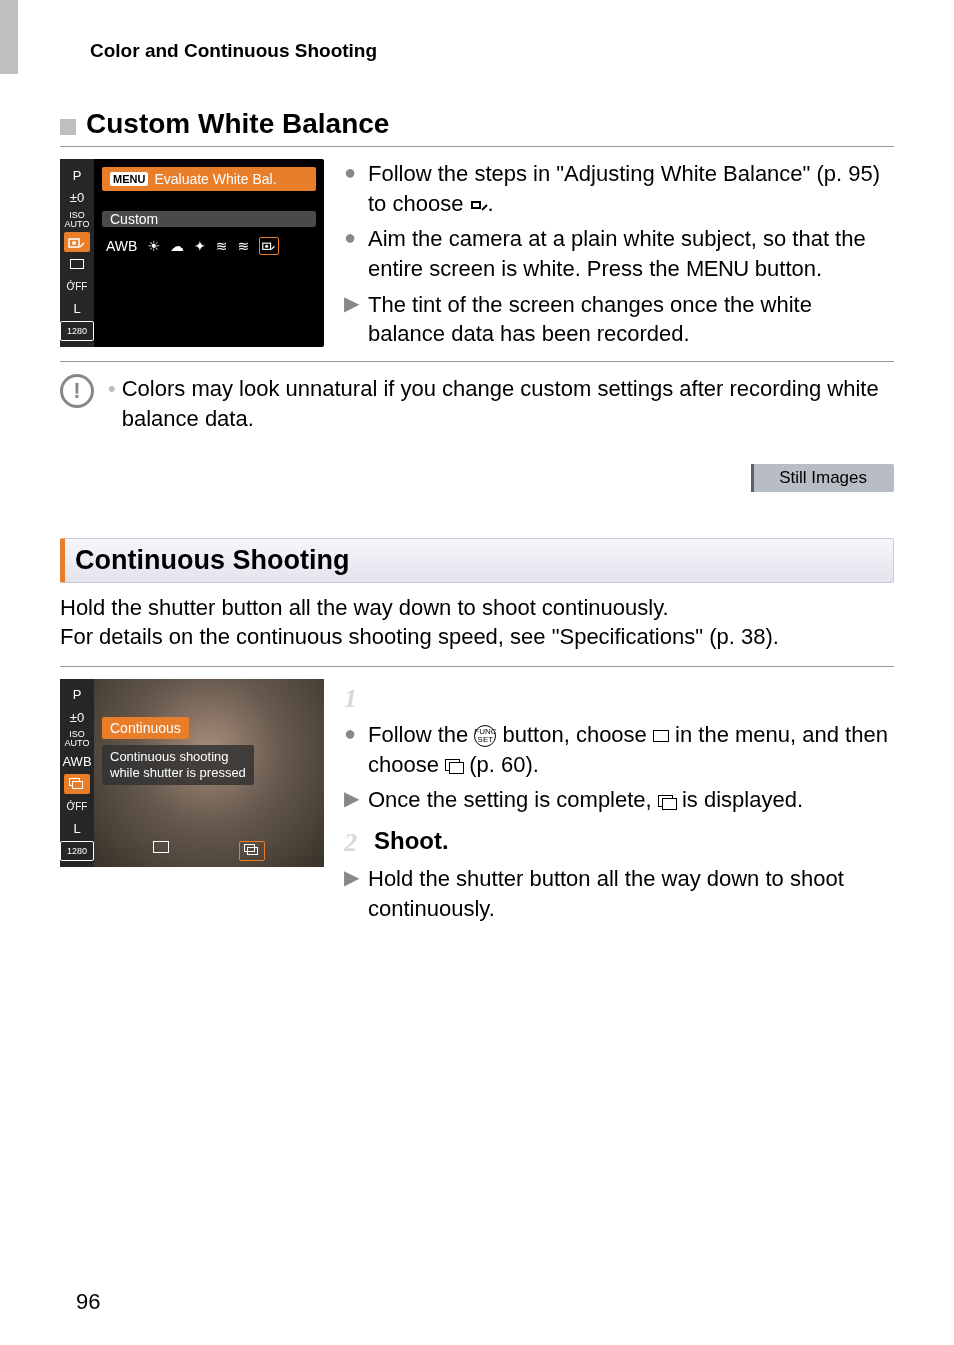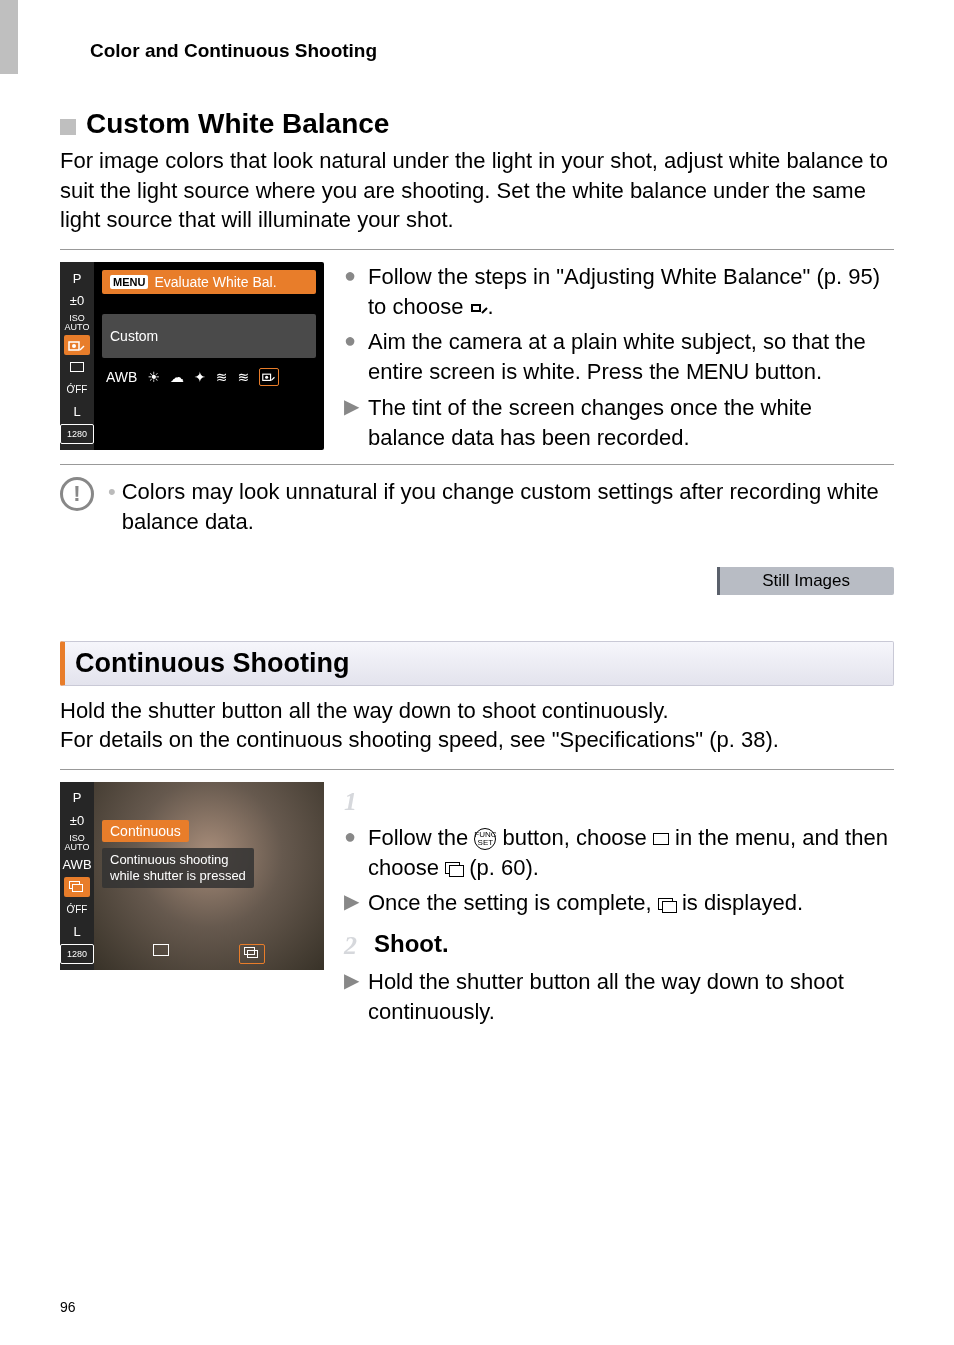--- a/index.html
+++ b/index.html
@@ -15,36 +15,36 @@
   .hr { border: none; border-top: 1px solid #999; margin: 6px 0 12px 0; }
 
   .cols { display: flex; gap: 20px; }
   .thumb { width: 264px; flex: 0 0 auto; }
   .camera-ui { width: 264px; height: 188px; background: #000; border-radius: 2px; display: flex; }
   .sidestrip { width: 34px; background: #262626; display: flex; flex-direction: column; align-items: center; justify-content: space-between; padding: 6px 0; color: #fff; font-size: 13px; }
   .sidestrip .slot { height: 20px; display:flex; align-items:center; justify-content:center; width:100%; }
   .ui-main { flex: 1; padding: 8px 8px 6px 8px; color: #fff; font-size: 14px; }
   .ui-title-bar { background: #e87d2a; color: #fff; padding: 4px 8px; font-size: 14px; border-radius: 2px; margin-bottom: 8px; display:flex; align-items:center; gap:6px;}
   .menu-chip { background:#fff; color:#000; font-size:11px; font-weight:bold; padding:1px 3px; border-radius:2px; }
-  .ui-box { background: #333; padding: 14px 8px; font-size: 14px; margin-bottom: 4px; border-radius:2px; }
+  .ui-box { background: #333; padding: 0 8px; font-size: 14px; margin-bottom: 4px; border-radius:2px; }
   .ui-icons-row { display:flex; gap:10px; padding: 6px 4px 0 4px; font-size:14px; color:#fff; align-items:center;}
 
   .bullets { flex: 1; font-size: 22px; line-height: 1.35; }
   .bullets .row { display:flex; gap:8px; margin-bottom:6px; }
   .bullets .marker { flex:0 0 auto; width:16px; color:#888; font-size:20px; line-height:1.35; }
   .bullets .tri { color:#888; }
   .menu-text { font-family: 'Arial Narrow', Arial, sans-serif; letter-spacing: -0.5px; }
 
   .note-row { display:flex; gap:14px; margin-top:6px; }
   .note-icon { width:34px; height:34px; border:3px solid #888; border-radius:50%; flex:0 0 auto; display:flex; align-items:center; justify-content:center; color:#888; font-weight:bold; font-size:22px; }
   .note-text { font-size:22px; line-height:1.35; flex:1; display:flex; gap:6px; }
   .note-bullet { color:#bbb; font-size:22px; flex:0 0 auto; }
 
   .badge-row { display:flex; justify-content:flex-end; margin: 26px 0 6px 0; }
-  .badge { background:#b8bcc4; color:#000; font-size:17px; padding:4px 44px; border-radius:2px; position:relative; }
+  .badge { background:#b8bcc4; color:#000; font-size:17px; padding:4px 27px; border-radius:2px; position:relative; }
   .badge::before { content:""; position:absolute; left:-1px; top:0; bottom:0; width:3px; background:#5a606b; }
 
   .h2-bar { background: linear-gradient(#f6f6fb,#e3e3ed); border:1px solid #c9c9d6; border-left:5px solid #e87d2a; padding:6px 12px 6px 10px; display:flex; align-items:center; gap:10px; border-radius:2px; margin-bottom:10px; }
   .h2-title { font-family: Arial Black, Arial, sans-serif; font-weight:900; font-size:27px; }
 
   .step-title { font-weight:bold; font-size:24px; }
   .step-row { display:flex; gap:10px; margin-top:2px; margin-bottom:4px; }
   .step-num { font-family: Georgia, serif; font-style: italic; font-weight:bold; font-size:26px; color:#d6d8dc; width:20px; flex:0 0 auto; }
 
   .camera-photo { width:264px; height:188px; background:#000; border-radius:2px; display:flex; }
@@ -56,36 +56,35 @@
 
   .func-icon { display:inline-flex; width:22px; height:22px; border:1.5px solid #000; border-radius:50%; font-size:8px; align-items:center; justify-content:center; vertical-align:middle; line-height:1; flex-direction:column;}
   .sq-icon { display:inline-block; width:16px; height:12px; border:1.8px solid #000; vertical-align:middle; }
   .burst-icon { display:inline-block; position:relative; width:18px; height:14px; vertical-align:middle; }
   .burst-icon::before, .burst-icon::after { content:""; position:absolute; width:13px; height:10px; border:1.8px solid #000; background:#fff; }
   .burst-icon::before { left:0; top:0; }
   .burst-icon::after { left:4px; top:3px; }
   .wb-custom-icon { display:inline-block; width:18px; height:14px; vertical-align:middle; position:relative;}
   .wb-custom-icon svg { width:18px; height:14px; display:block;}
 
-  .page-num { position:absolute; left:60px; bottom:30px; font-size:14px; }
+  .page-num { position:absolute; left:76px; bottom:30px; font-size:22px; }
 </style>
 </head>
 <body>
 
 <div class="page">
   <div class="tab-edge"></div>
 
   <div class="page-header">Color and Continuous Shooting</div>
 
   <div class="section">
     <div class="section-title-row">
       <div class="color-box"></div>
       <div class="section-title">Custom White Balance</div>
     </div>
-    <div class="body-text">For image colors that look natural under the light in your shot, adjust white balance to suit the light source where you are shooting. Set the white balance under the same light source that will illuminate your shot.</div>
     <hr class="hr">
 
     <div class="cols">
       <div class="thumb">
         <div class="camera-ui">
           <div class="sidestrip">
             <div class="slot">P</div>
             <div class="slot">±0</div>
             <div class="slot" style="font-size:9px; line-height:1; white-space:pre; text-align:center;">ISO
 AUTO</div>

